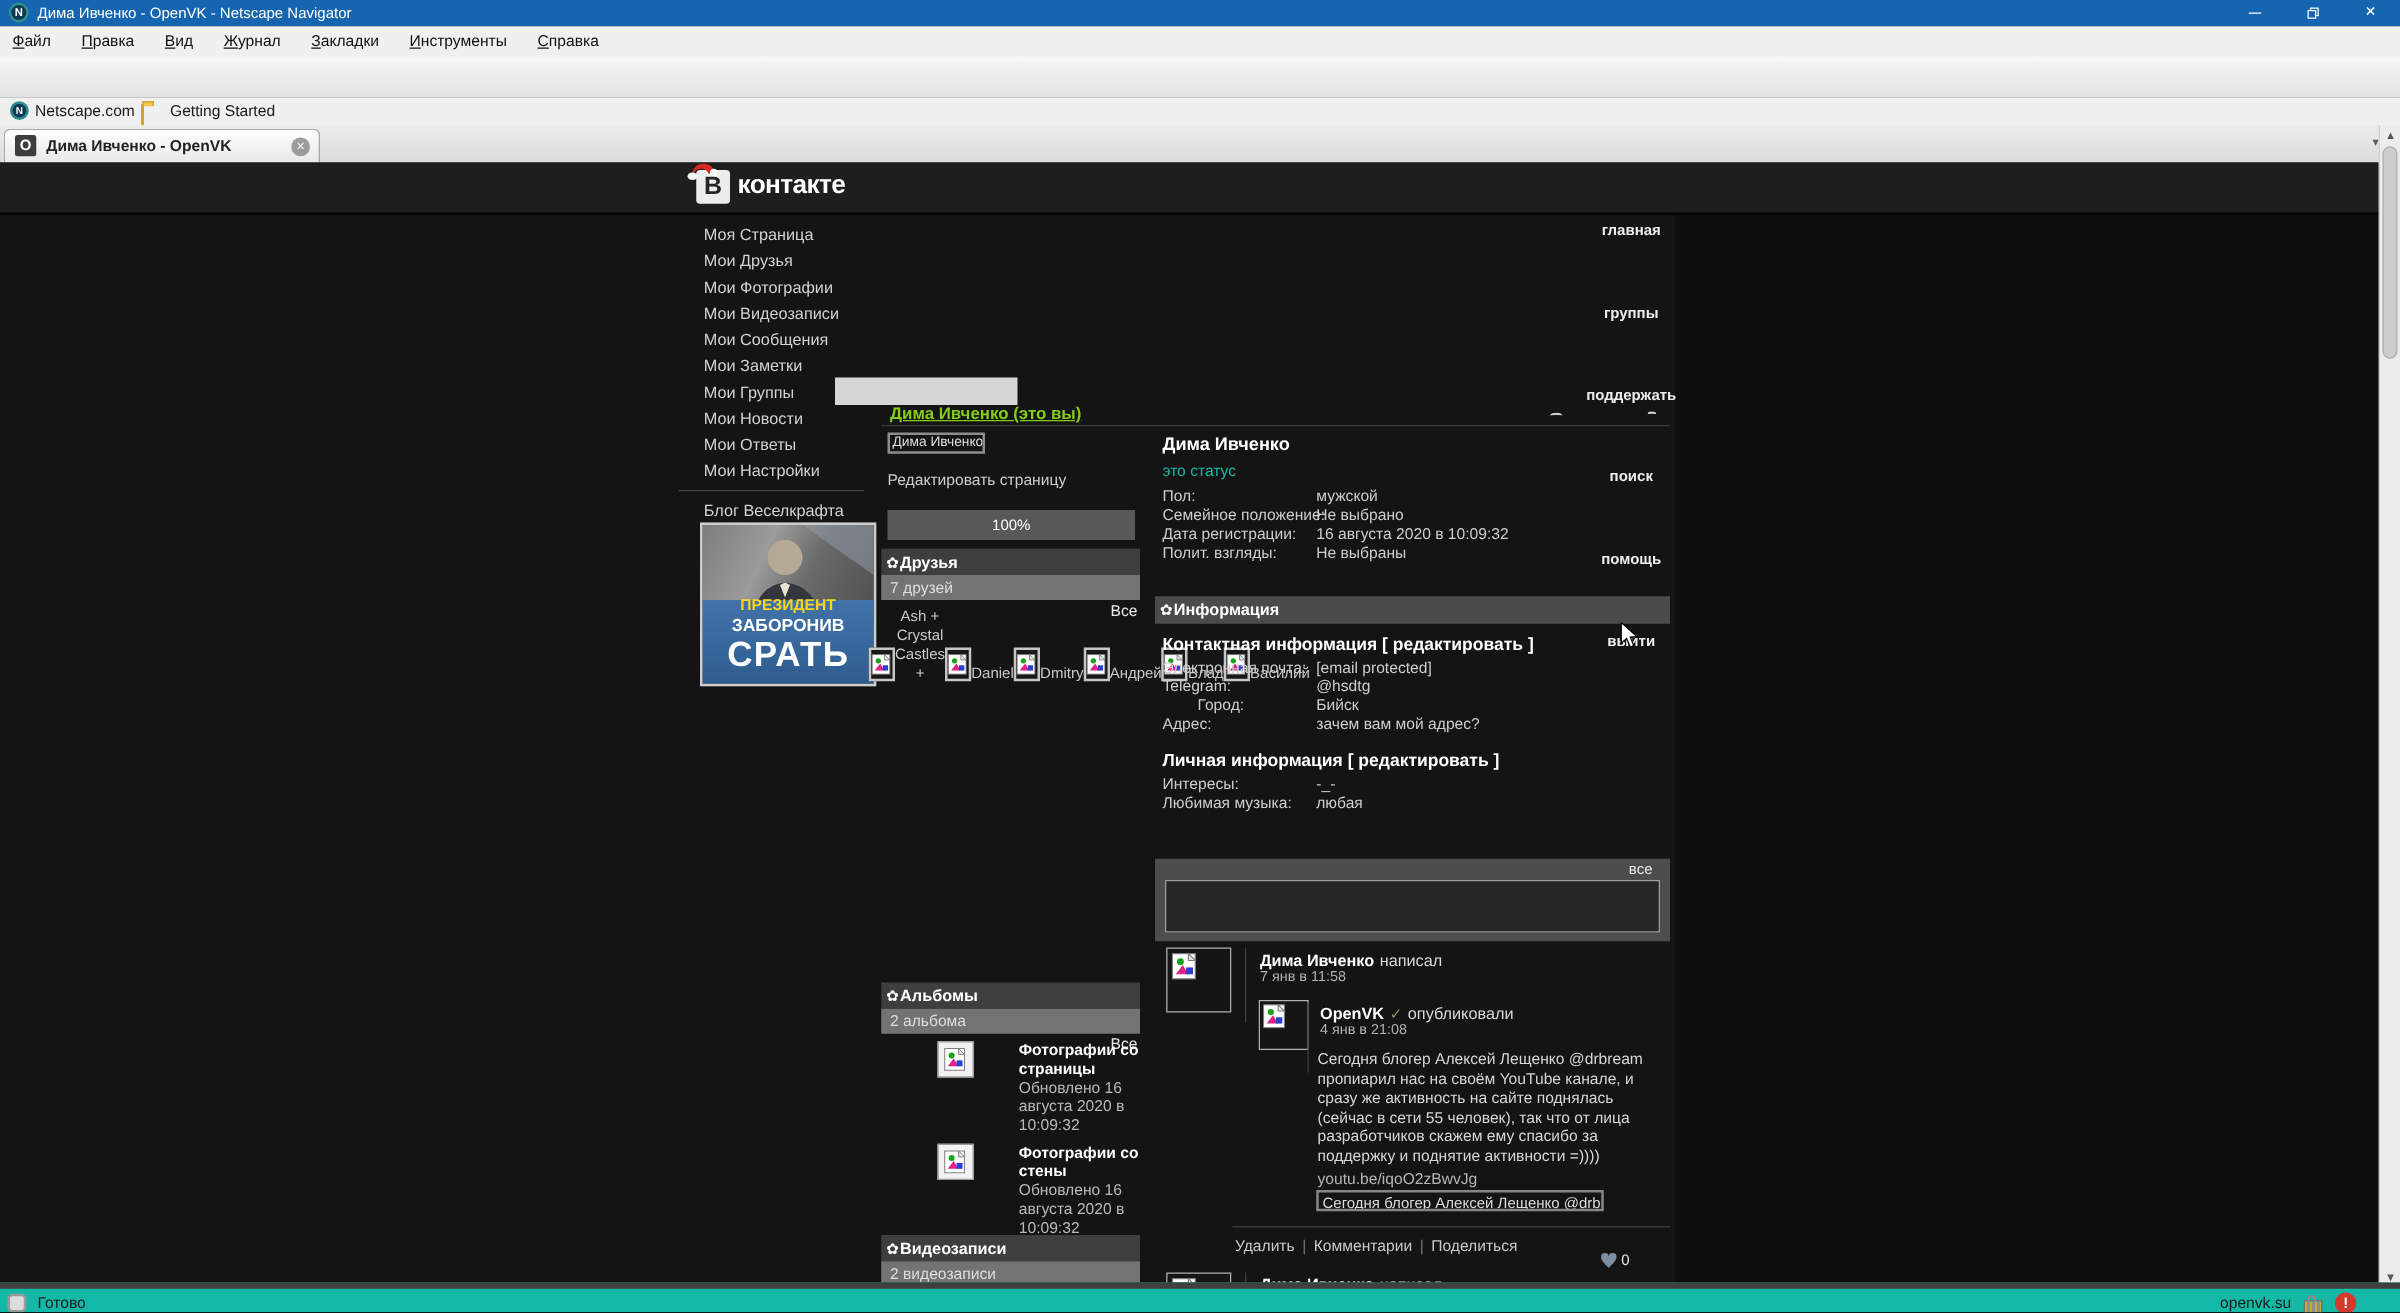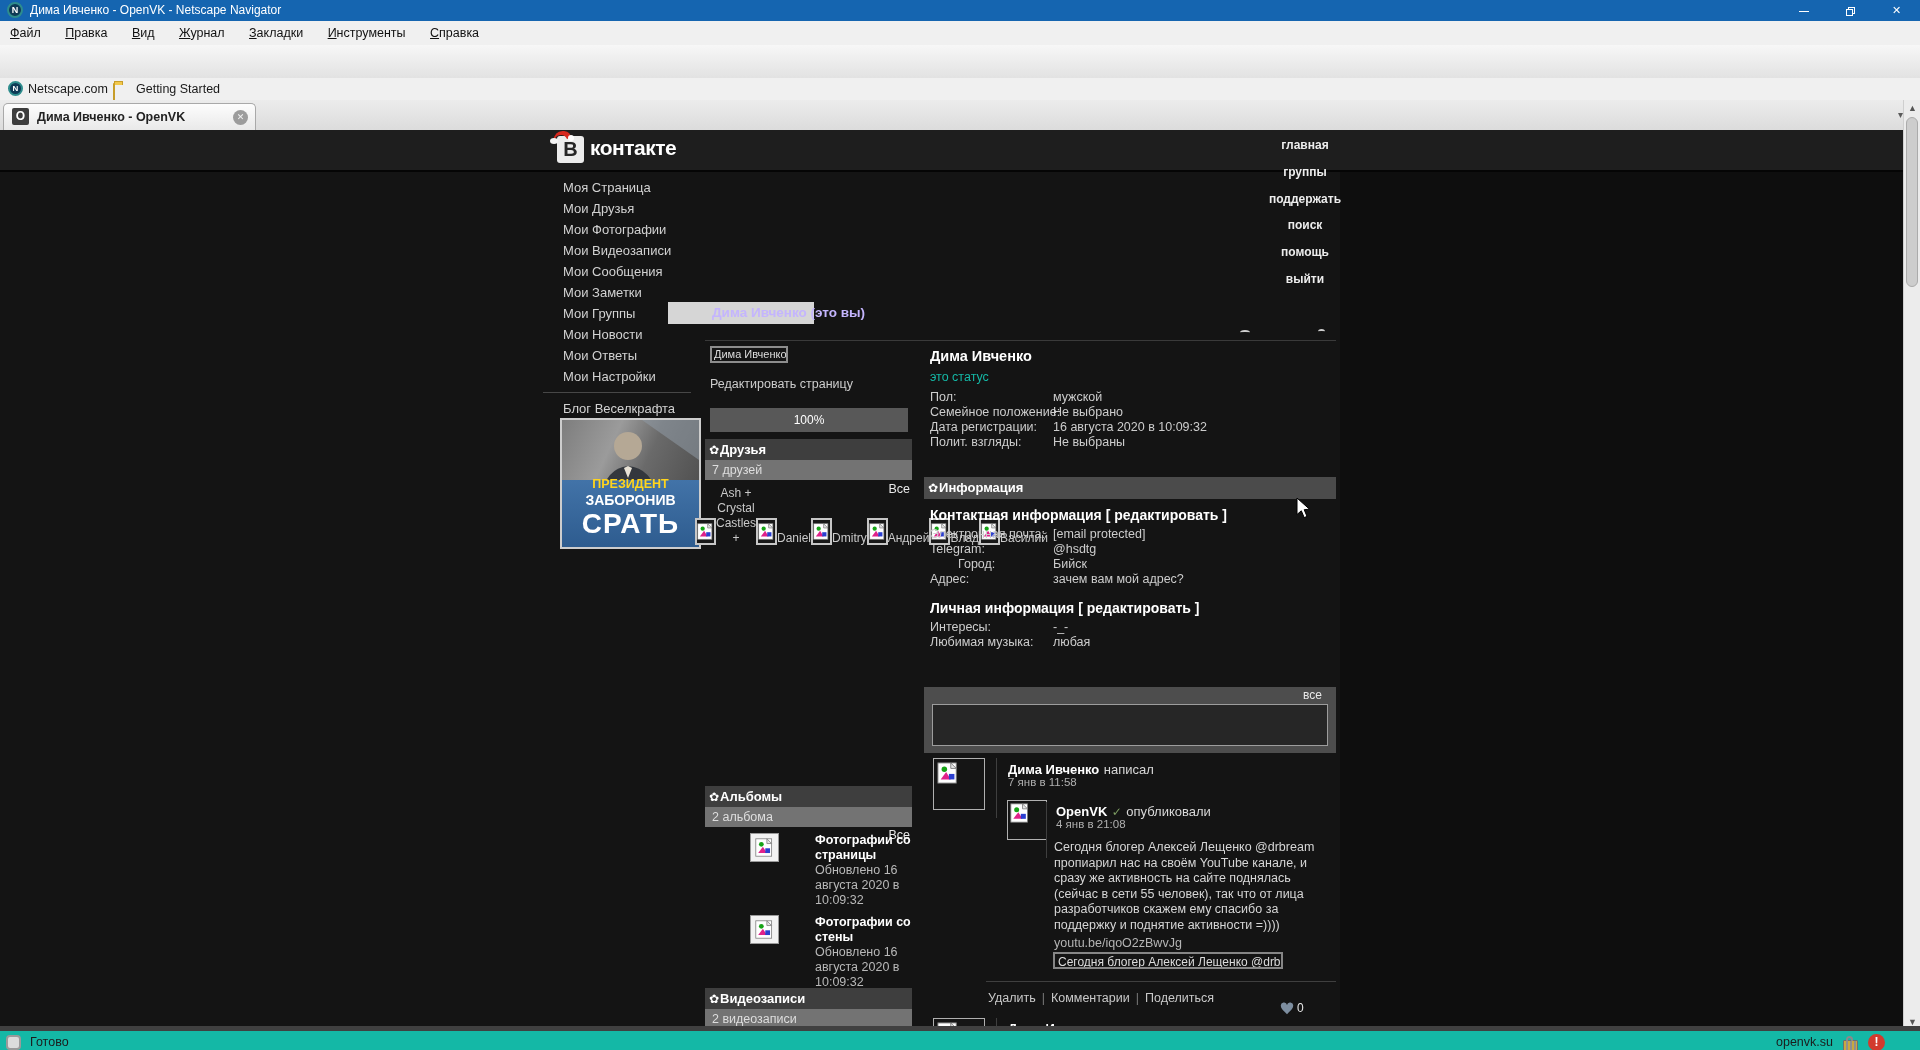--- a/index.html
+++ b/index.html
@@ -53,32 +53,32 @@
   .tablist-caret{color:#5a5a5a;font-size:10px;}
   
   .viewport{left:0;top:130px;width:1903px;height:896px;background:#141414;overflow:hidden;}
   .dark-right{left:1340px;top:40px;width:563px;height:856px;background:#0e0e0e;}
   .vkheader{left:0;top:0;width:1903px;height:40px;background:#1e1e1e;border-bottom:2px solid #050505;}
   .vklogo-box{left:557px;top:6px;width:27px;height:27px;background:#ececec;border-radius:3px;
     color:#262626;font-weight:bold;font-size:20px;text-align:center;line-height:27px;}
   .santa{left:549px;top:-3px;}
   .vklogo-text{left:590px;top:6px;font-size:21px;font-weight:bold;color:#fff;letter-spacing:-0.5px;}
   .vknav{left:1235px;top:2px;width:140px;text-align:center;}
-  .vknav div{line-height:26.8px;font-size:12px;font-weight:bold;color:#ededed;}
+  .vknav div{line-height:26.8px;font-size:12px;font-weight:bold;color:#ededed;margin-top:39px;}
   .sidelink{left:563px;width:150px;font-size:13px;color:#d2d2d2;line-height:21px;}
   .sidebar-divider{left:543px;top:262px;width:148px;height:1px;background:#474747;}
   .banner{left:560px;top:288px;width:137px;height:127px;border:2px solid #cdcdcd;background:#5a5a5a;overflow:hidden;}
   .banner-photo{position:absolute;left:0;top:0;width:100%;height:78px;
     background:linear-gradient(115deg,#7d7d7d 0%,#9b9b9b 35%,#6a6a6a 60%,#4e4e4e 100%);}
   .banner-blue{position:absolute;left:0;top:60px;width:100%;height:67px;background:linear-gradient(#4273a8,#2e5c8f);}
   .bl1{position:absolute;left:0;top:57px;width:100%;text-align:center;color:#ffd41c;font-weight:bold;font-size:12.5px;}
   .bl2{position:absolute;left:0;top:72px;width:100%;text-align:center;color:#fff;font-weight:bold;font-size:14px;}
   .bl3{position:absolute;left:0;top:88px;width:100%;text-align:center;color:#fff;font-weight:bold;font-size:28px;letter-spacing:1px;}
   .tooltip-box{left:668px;top:172px;width:146px;height:22px;background:#d6d6d6;}
-  .pagetitle{left:712px;top:175px;font-size:13.5px;font-weight:bold;color:#c4b5fd;}
+  .pagetitle{left:712px;top:193px;font-size:13.5px;font-weight:bold;color:#84cc16;text-decoration:underline;}
   .title-hr{left:705px;top:210px;width:631px;height:1px;background:#3a3a3a;}
   .artifact{border-top:2px solid #cfcfcf;border-radius:50% 50% 0 0;height:3px;}
   
   .avatar-alt{left:710px;top:216px;width:78px;height:17px;border:2px solid #8d8d8d;box-sizing:border-box;
     font-size:11px;color:#ddd;line-height:13px;padding-left:2px;white-space:nowrap;overflow:hidden;}
   .editpage{left:710px;top:247px;font-size:12.5px;color:#cdcdcd;}
   .progress{left:710px;top:278px;width:198px;height:24px;background:#585858;color:#fff;
     font-size:12px;text-align:center;line-height:24px;}
   .sec-h{height:21px;line-height:21px;background:#3e3e3e;color:#fff;font-weight:bold;font-size:13px;padding-left:4px;box-sizing:border-box;}
   .sec-h .flower{font-weight:normal;font-size:12px;margin-right:1px;color:#fff;}

